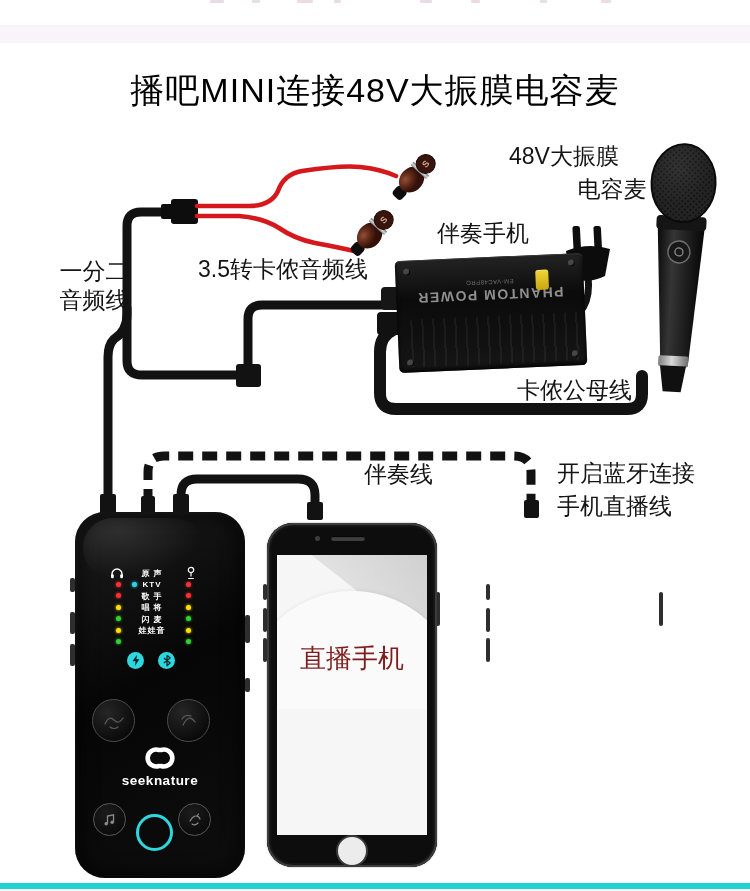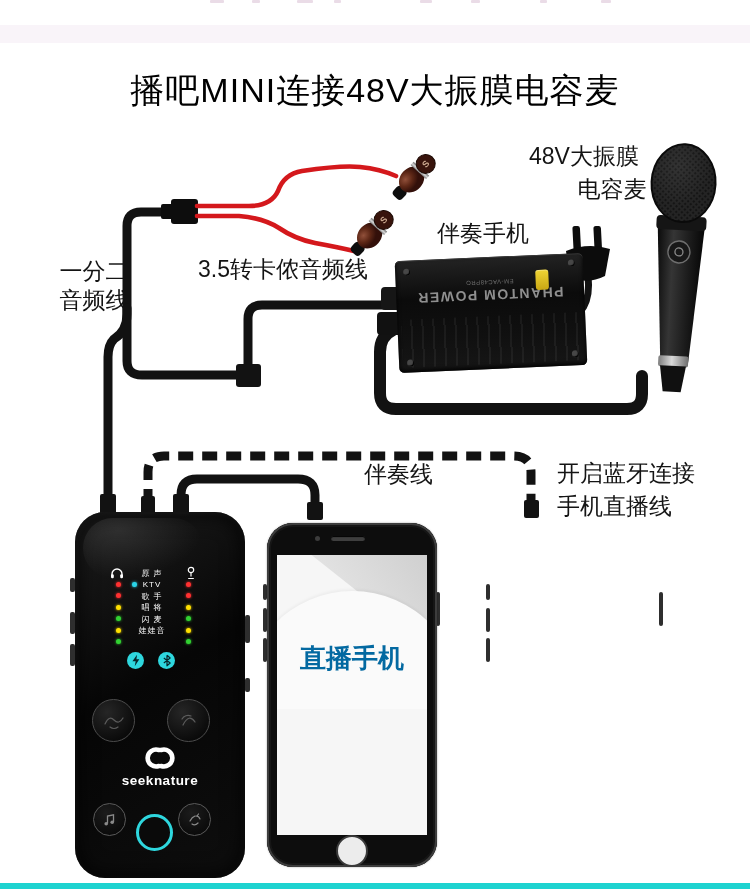--- a/index.html
+++ b/index.html
@@ -27,21 +27,21 @@
   .ynub{position:absolute;left:140px;top:15px;width:13px;height:20px;border-radius:3px;background:linear-gradient(180deg,#f0d535,#c9a714);box-shadow:inset 0 1px 0 #fff5;}
   
   .device{position:absolute;left:75px;top:512px;width:170px;height:366px;border-radius:30px;z-index:2;
           background:linear-gradient(150deg,#1d1d1d,#060606 45%,#0e0e0e);
           box-shadow:inset 0 0 22px #000, inset -2px 0 6px rgba(255,255,255,.05), inset 2px 2px 5px rgba(255,255,255,.07);}
   .device:before{content:"";position:absolute;left:8px;top:6px;width:120px;height:60px;border-radius:40px;
           background:radial-gradient(ellipse at 30% 20%,rgba(255,255,255,.10),transparent 70%);}
   .panel{position:absolute;left:19px;top:55px;width:132px;}
   .prow{position:relative;height:11.5px;}
   .prow .plbl{position:absolute;left:0;top:50%;transform:translateY(-50%);width:116px;text-align:center;
-          font-size:8px;font-weight:normal;color:#fff;letter-spacing:1px;white-space:pre;}
+          font-size:8px;font-weight:bold;color:#fff;letter-spacing:1px;white-space:pre;}
   .prow .ld{position:absolute;top:3.2px;width:5px;height:5px;border-radius:50%;}
   .prow .ld.l{left:22px;} .prow .ld.r{left:92px;}
   .sel-dot{position:absolute;left:38px;top:3.6px;width:4.5px;height:4.5px;border-radius:50%;}
   .picon{position:absolute;}
   .cbtn{position:absolute;width:17px;height:17px;border-radius:50%;display:flex;align-items:center;justify-content:center;}
   .knob{position:absolute;width:41px;height:41px;border-radius:50%;border:1.5px solid #4c4c4c;
         background:radial-gradient(circle at 35% 30%,#262626,#0a0a0a 75%);display:flex;align-items:center;justify-content:center;}
   .logo-wrap{position:absolute;left:0;width:170px;text-align:center;}
   .brand{position:absolute;left:0;top:261px;width:170px;text-align:center;color:#fff;font-size:13.5px;font-weight:bold;letter-spacing:.5px;}
   .bbtn{position:absolute;width:31px;height:31px;border-radius:50%;border:1.5px solid #5a5a5a;
@@ -50,21 +50,21 @@
   
   .phone{position:absolute;width:170px;height:344px;border-radius:26px;background:#0d0d0d;z-index:2;
          box-shadow:inset 0 0 0 2px #3d3d3d, inset 0 0 0 4px #161616, 0 0 2px rgba(0,0,0,.4);}
   .phone .cam{position:absolute;left:48px;top:13px;width:5px;height:5px;border-radius:50%;background:#3c3c3c;}
   .phone .spk{position:absolute;left:64px;top:13px;width:34px;height:5px;border-radius:3px;background:#3e3e3e;box-shadow:inset 0 1px 1px #000;}
   .screen{position:absolute;left:10px;top:32px;width:150px;height:280px;background:#f6f6f6;overflow:hidden;}
   .screen:before{content:"";position:absolute;top:-2px;right:-2px;width:80%;height:34%;
          background:linear-gradient(235deg,#cfcfcf,#e7e7e7 80%);clip-path:polygon(0 0,100% 0,100% 100%);}
   .screen:after{content:"";position:absolute;top:13%;left:-25%;width:150%;height:42%;background:#fafafa;
          border-radius:50% 50% 0 0 / 100% 100% 0 0;box-shadow:0 -2px 3px rgba(0,0,0,.04);}
-  .screen .plabel{position:absolute;left:0;top:86px;width:100%;text-align:center;font-size:26px;font-weight:700;color:#0369a1;z-index:2;}
+  .screen .plabel{position:absolute;left:0;top:86px;width:100%;text-align:center;font-size:26px;font-weight:400;color:#7f1d1d;z-index:2;}
   .phone .home{position:absolute;left:50%;top:312px;transform:translateX(-50%);width:28px;height:28px;border-radius:50%;
          background:#ececec;border:2px solid #3a3a3a;}
   svg text{font-family:"Liberation Sans",sans-serif;}
 </style>
 </head>
 <body>
 
 <div id="canvas">
 
   <div class="crop-mark" style="left:210px;width:14px"></div>
@@ -300,24 +300,25 @@
 
   <div class="phone" style="left:267px;top:523px">
     <div class="cam"></div>
     <div class="spk"></div>
     <div class="screen">
       <div class="plabel">直播手机</div>
     </div>
     <div class="home"></div>
   </div>
 
-  <div class="lbl center" style="left:504px;top:141px;width:160px">48V大振膜</div>
+  <div class="lbl center" style="left:484px;top:141px;width:160px">48V大振膜</div>
   <div class="lbl center" style="left:532px;top:174px;width:160px">电容麦</div>
   <div class="lbl" style="left:437px;top:218px">伴奏手机</div>
   <div class="lbl center" style="left:54px;top:256px;width:80px">一分二</div>
   <div class="lbl center" style="left:54px;top:285px;width:80px">音频线</div>
   <div class="lbl" style="left:198px;top:254px">3.5转卡侬音频线</div>
+  <div class="lbl" style="left:517px;top:375px">卡侬公母线</div>
   <div class="lbl" style="left:364px;top:459px">伴奏线</div>
   <div class="lbl" style="left:557px;top:458px">开启蓝牙连接</div>
   <div class="lbl" style="left:557px;top:491px">手机直播线</div>
 
   <div class="cyan-bar" style="background: rgb(30, 211, 208);"></div>
 </div>
 
 </body></html>

